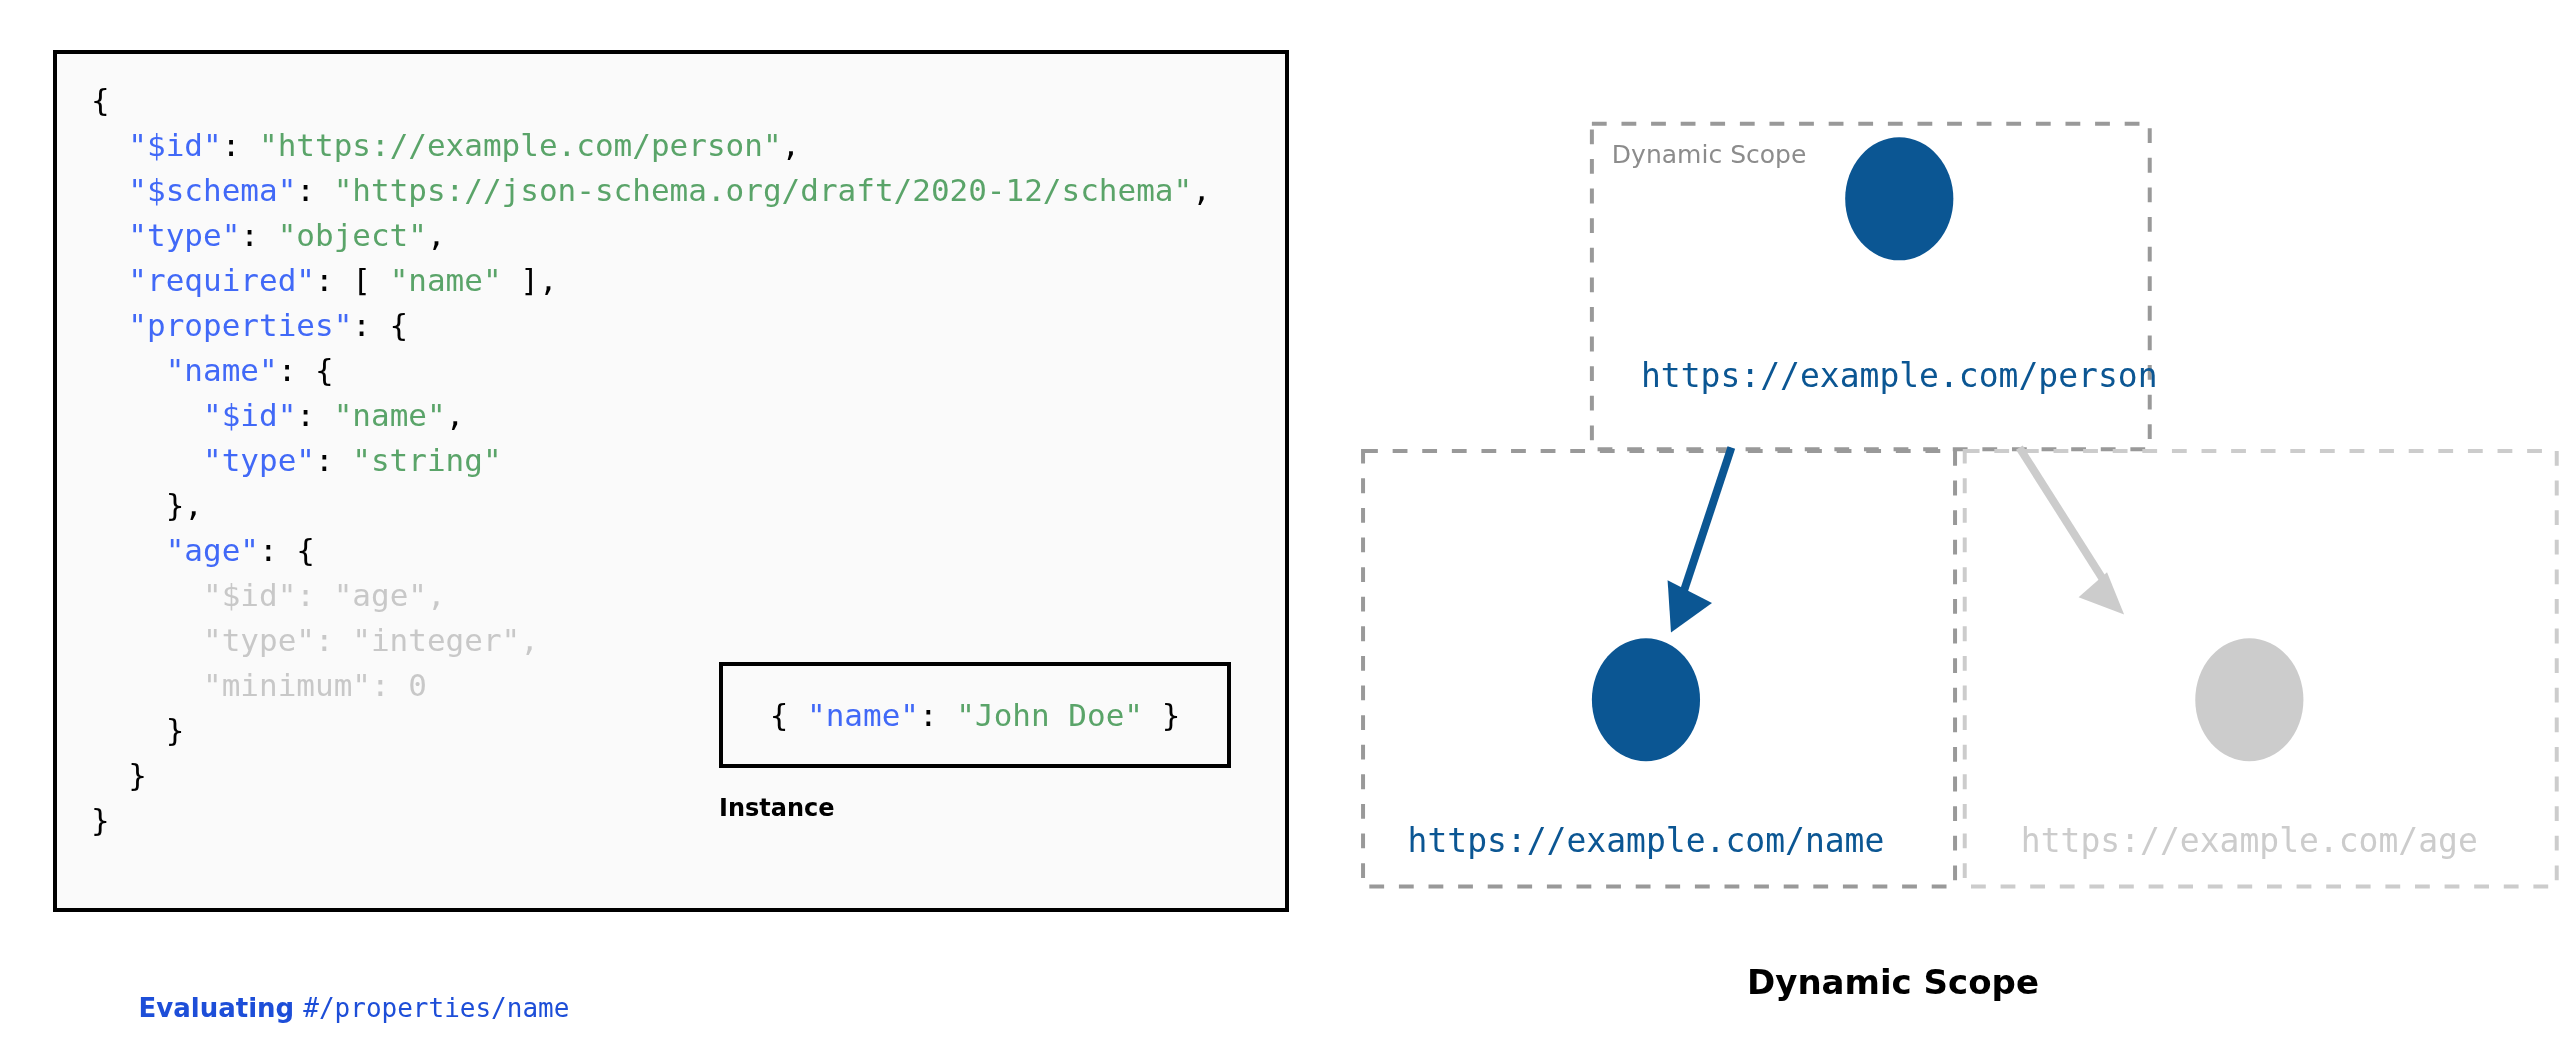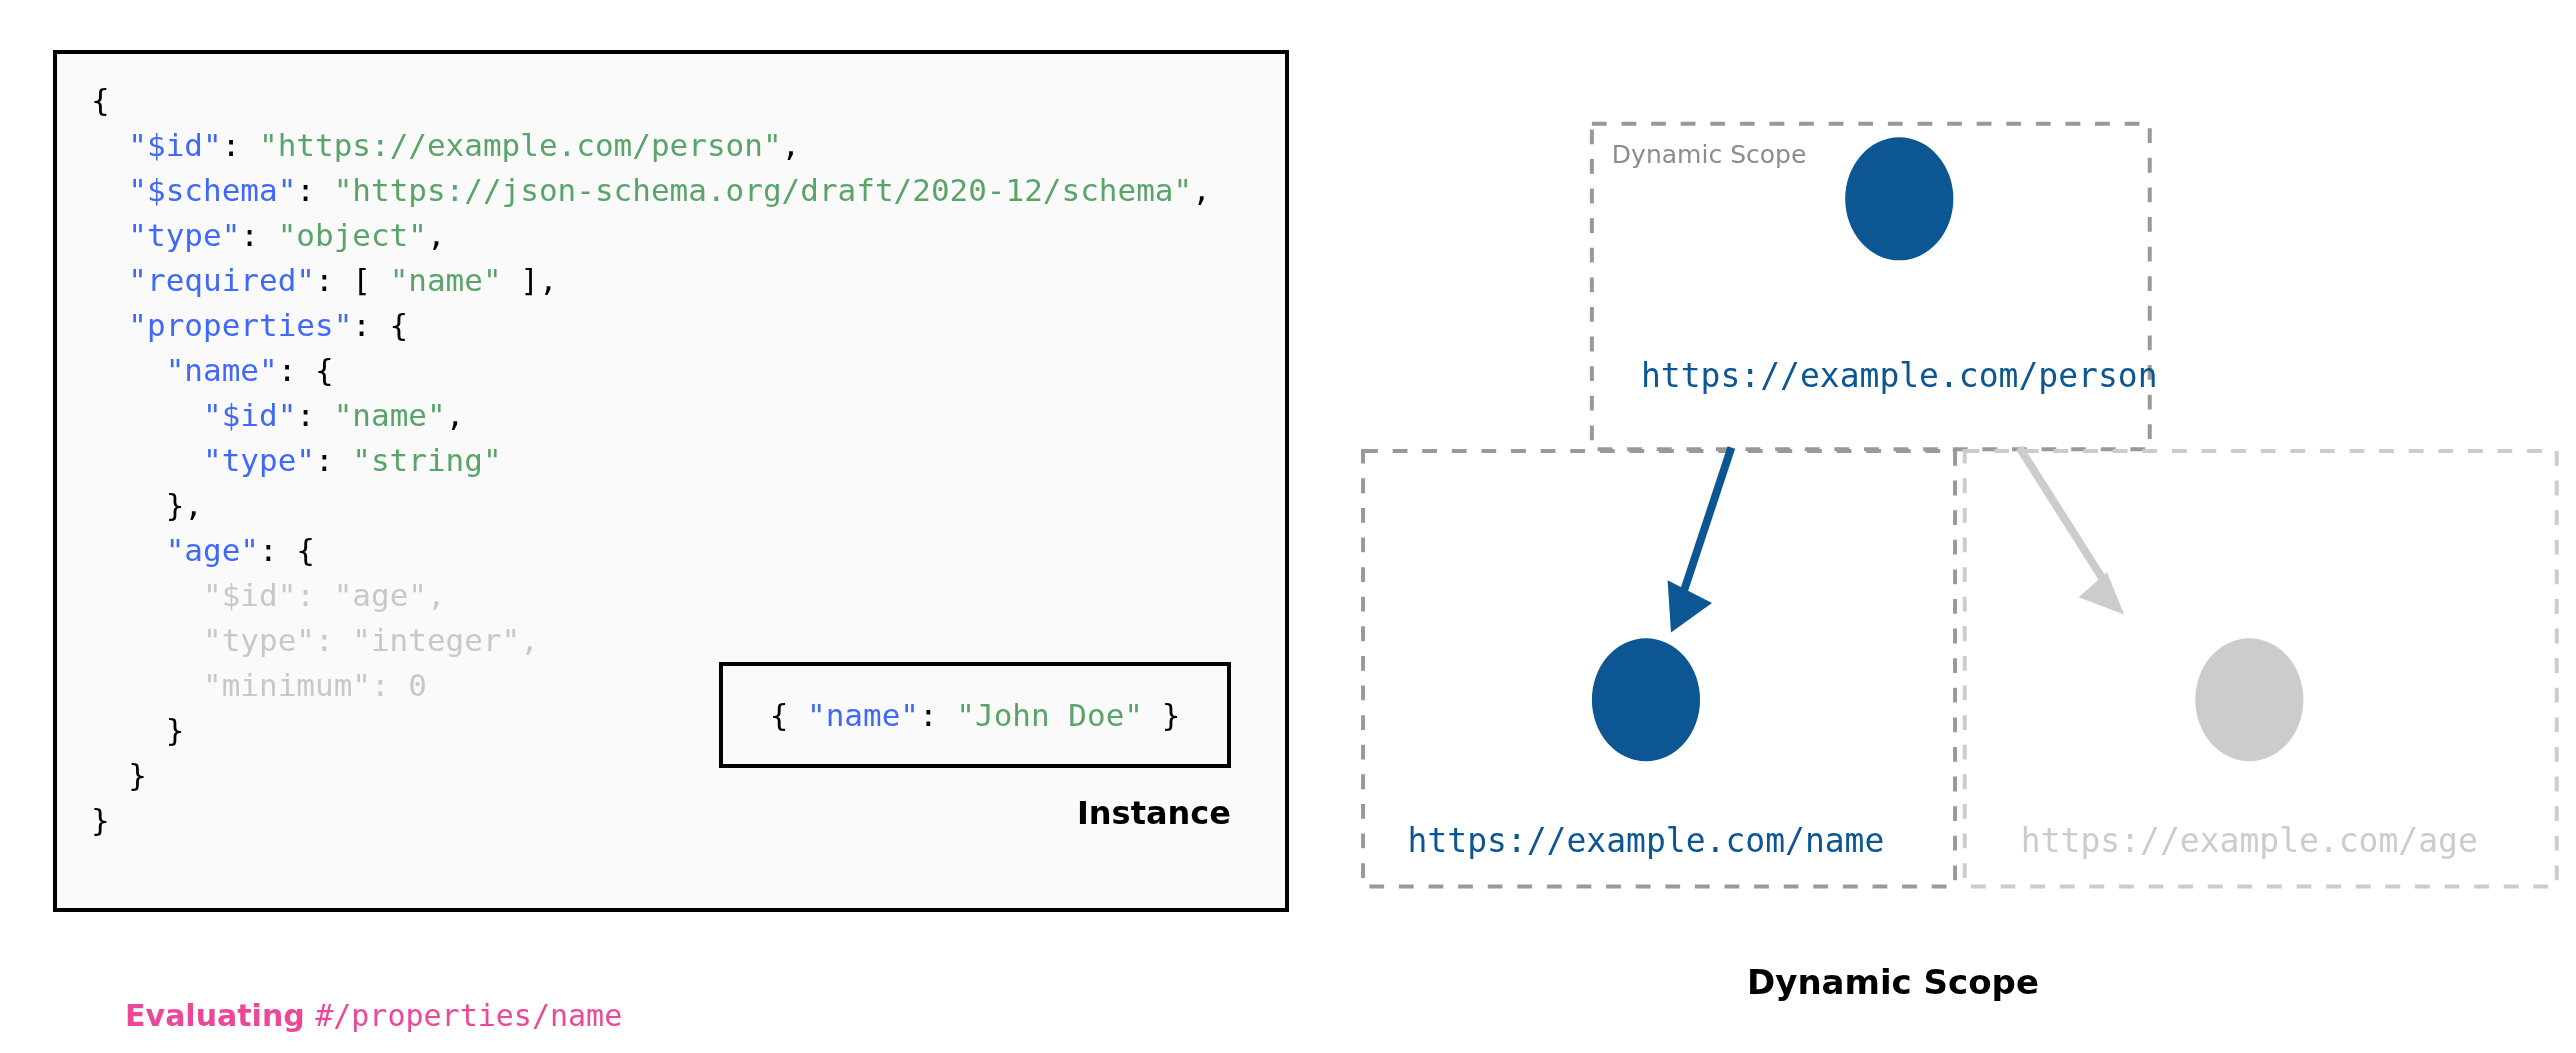--- a/index.html
+++ b/index.html
@@ -61,34 +61,34 @@
     font-family: "DejaVu Sans Mono", monospace;
     font-size: 31px;
     line-height: 1;
     white-space: pre;
   }
   #instance-caption {
     position: absolute;
     left: 719px;
     top: 794px;
     width: 512px;
-    text-align: right;
+    text-align: left;
     font-family: "DejaVu Sans", sans-serif;
     font-weight: bold;
-    font-size: 32px;
+    font-size: 24px;
     color: #000000;
   }
 
   
   #left-caption {
     position: absolute;
-    left: 106px;
+    left: 122px;
     top: 963px;
-    font-size: 30px;
-    color: #ec4899;
+    font-size: 26px;
+    color: #1d4ed8;
     white-space: pre;
   }
   #left-caption .cap-bold {
     font-family: "DejaVu Sans", sans-serif;
     font-weight: bold;
   }
   #left-caption .cap-mono {
     font-family: "DejaVu Sans Mono", monospace;
     font-weight: normal;
   }

